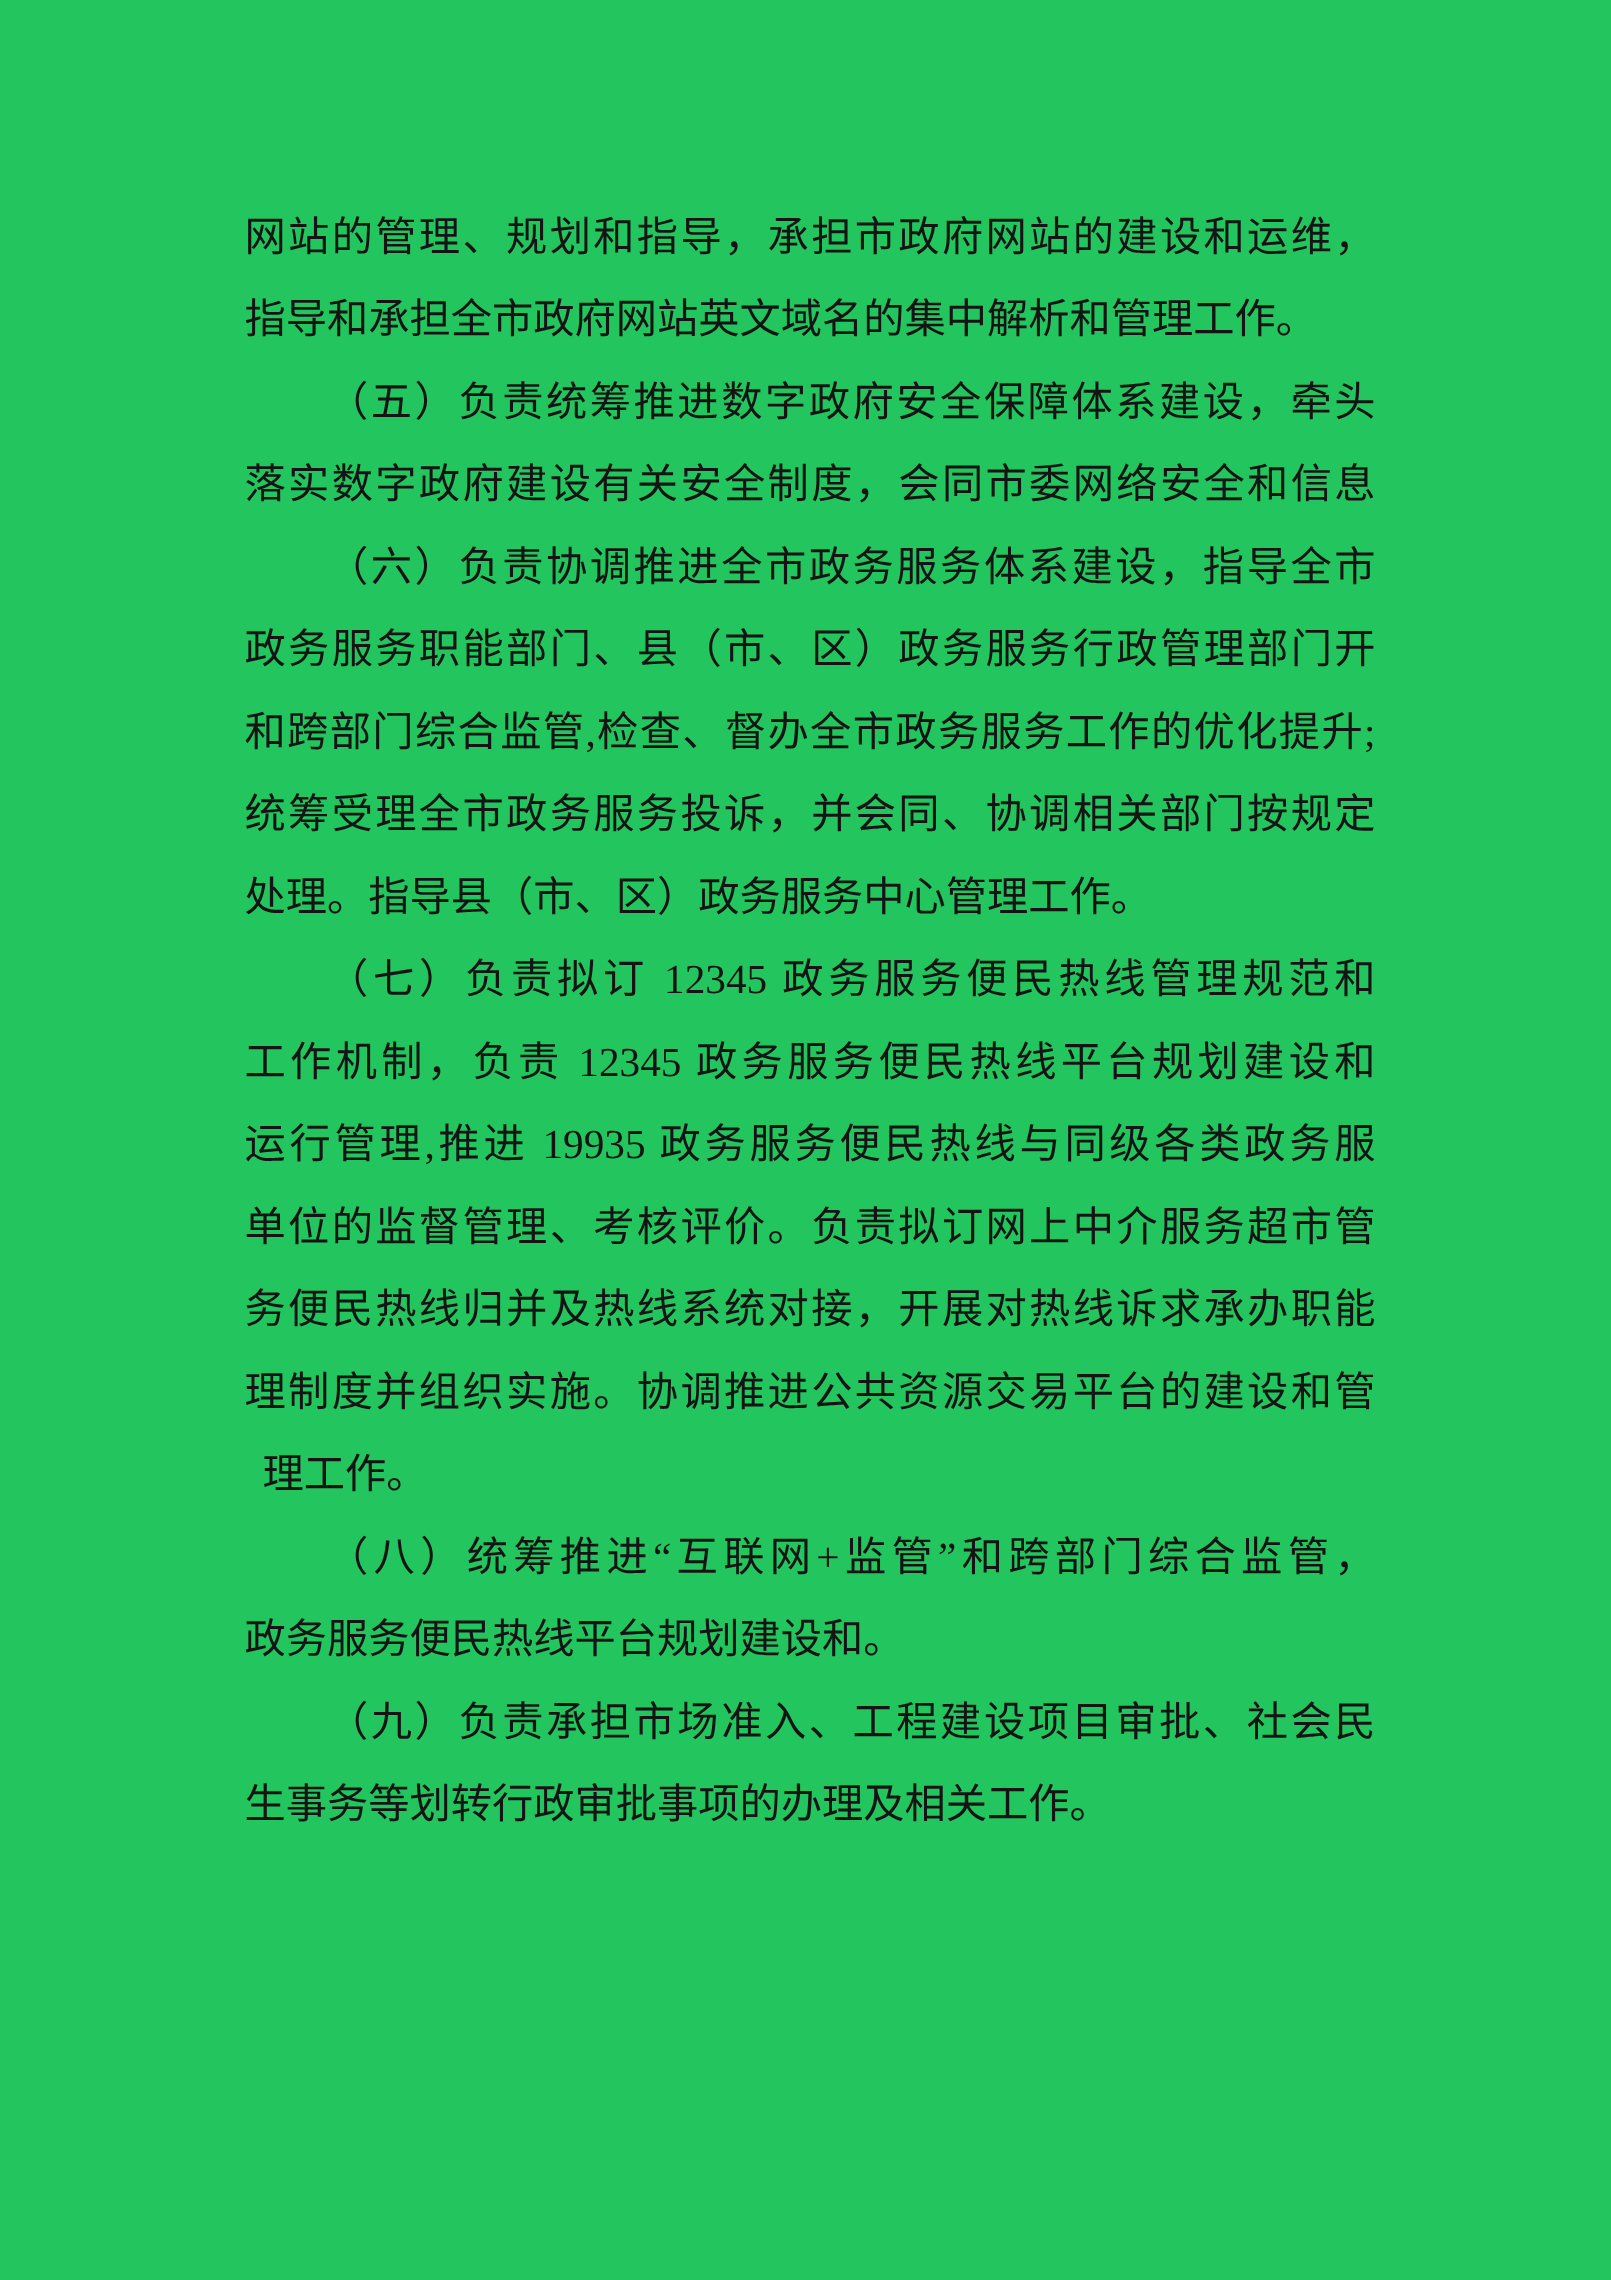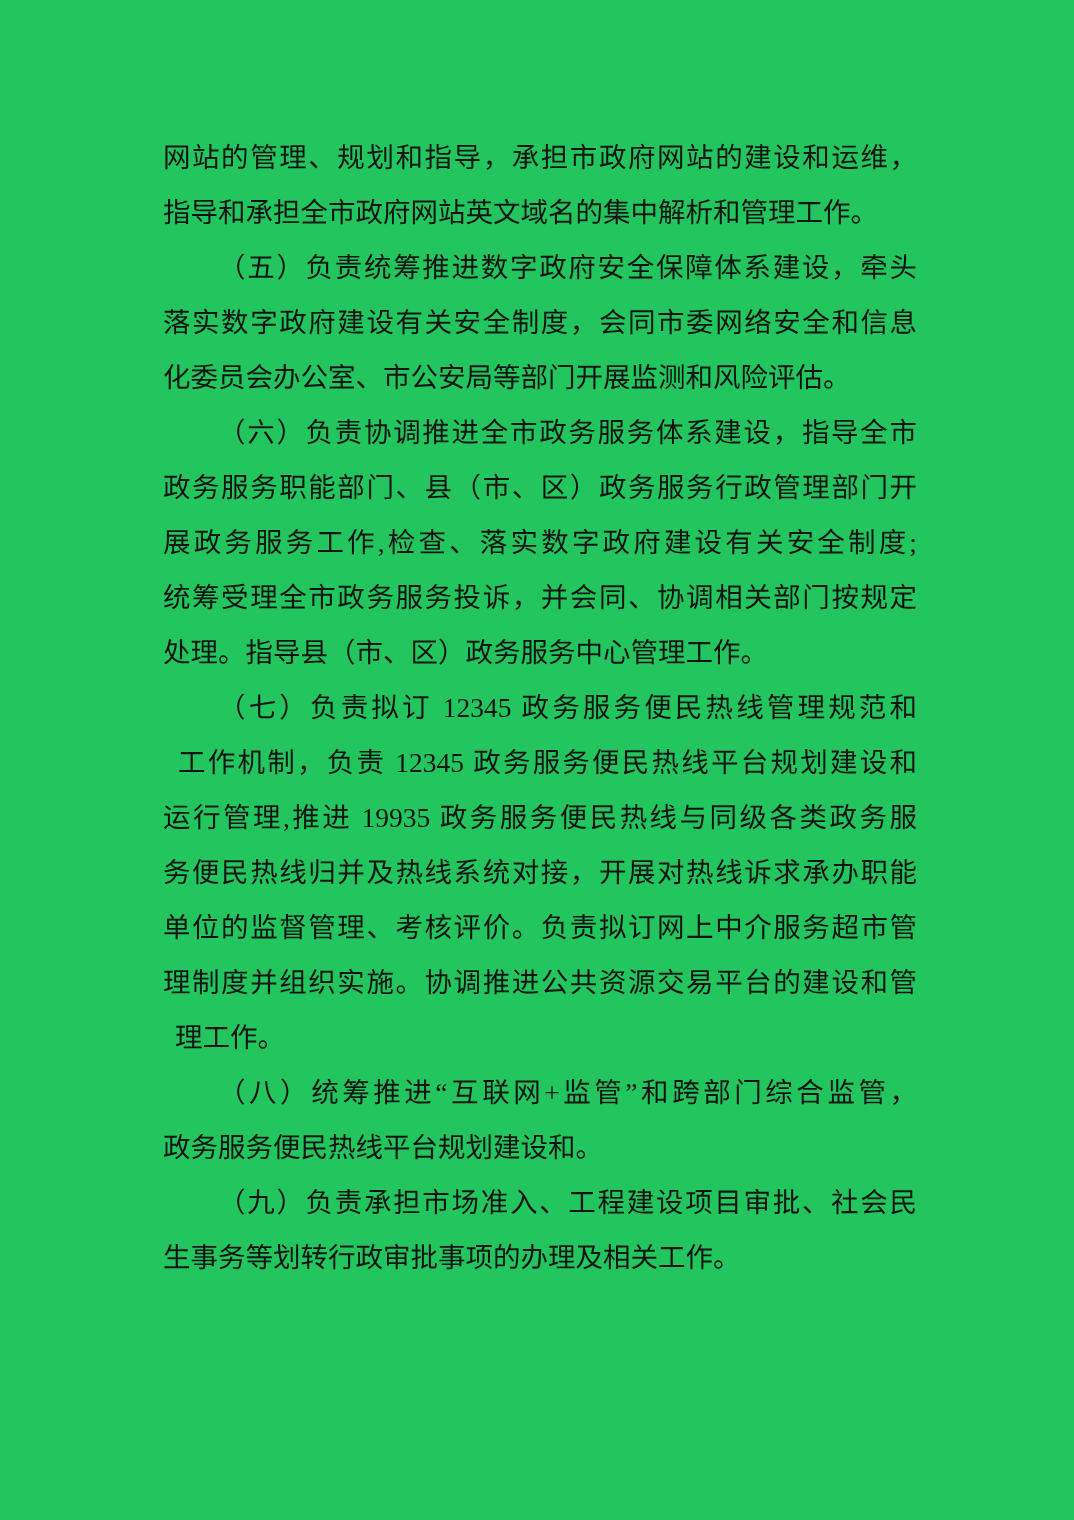--- a/index.html
+++ b/index.html
@@ -39,31 +39,30 @@
 </style>
 </head>
 <body>
 
 <div class="page" style="background: #22c55e; padding-left: 40px;">
   <div class="textblock" id="textblock">
       <div class="line fill" style="color: rgb(20, 20, 20);">网站的管理、规划和指导，承担市政府网站的建设和运维，</div>
       <div class="line" style="color: rgb(20, 20, 20);">指导和承担全市政府网站英文域名的集中解析和管理工作。</div>
       <div class="line fill indent" style="color: rgb(20, 20, 20);">（五）负责统筹推进数字政府安全保障体系建设，牵头</div>
       <div class="line fill" style="color: rgb(20, 20, 20);">落实数字政府建设有关安全制度，会同市委网络安全和信息</div>
-      <div class="line" style="color: rgb(20, 20, 20);">化委员会办公室、市公安局等部门开展监测和风险评估。</div>
       <div class="line fill indent" style="color: rgb(20, 20, 20);">（六）负责协调推进全市政务服务体系建设，指导全市</div>
       <div class="line fill" style="color: rgb(20, 20, 20);">政务服务职能部门、县（市、区）政务服务行政管理部门开</div>
-      <div class="line fill" style="color: rgb(20, 20, 20);">展政务服务工作,检查、落实数字政府建设有关安全制度;</div>
+      <div class="line fill" style="color: rgb(20, 20, 20);">和跨部门综合监管,检查、督办全市政务服务工作的优化提升;</div>
       <div class="line fill" style="color: rgb(20, 20, 20);">统筹受理全市政务服务投诉，并会同、协调相关部门按规定</div>
       <div class="line" style="color: rgb(20, 20, 20);">处理。指导县（市、区）政务服务中心管理工作。</div>
       <div class="line fill indent" style="color: rgb(20, 20, 20);">（七）负责拟订 12345 政务服务便民热线管理规范和</div>
-      <div class="line fill" style="color: rgb(20, 20, 20); margin-left: 15px;">工作机制，负责 12345 政务服务便民热线平台规划建设和</div>
+      <div class="line fill" style="color: rgb(20, 20, 20);">工作机制，负责 12345 政务服务便民热线平台规划建设和</div>
       <div class="line fill" style="color: rgb(20, 20, 20);">运行管理,推进 19935 政务服务便民热线与同级各类政务服</div>
+      <div class="line fill" style="color: rgb(20, 20, 20);">单位的监督管理、考核评价。负责拟订网上中介服务超市管</div>
       <div class="line fill" style="color: rgb(20, 20, 20);">务便民热线归并及热线系统对接，开展对热线诉求承办职能</div>
-      <div class="line fill" style="color: rgb(20, 20, 20);">单位的监督管理、考核评价。负责拟订网上中介服务超市管</div>
       <div class="line fill" style="color: rgb(20, 20, 20);">理制度并组织实施。协调推进公共资源交易平台的建设和管</div>
       <div class="line" style="color: rgb(20, 20, 20); margin-left: 12px;">理工作。</div>
       <div class="line fill indent" style="color: rgb(20, 20, 20);">（八）统筹推进“互联网+监管”和跨部门综合监管，</div>
       <div class="line" style="color: rgb(20, 20, 20);">政务服务便民热线平台规划建设和。</div>
       <div class="line fill indent" style="color: rgb(20, 20, 20);">（九）负责承担市场准入、工程建设项目审批、社会民</div>
       <div class="line" style="color: rgb(20, 20, 20);">生事务等划转行政审批事项的办理及相关工作。</div>
     </div>
 </div>
 
 </body></html>

